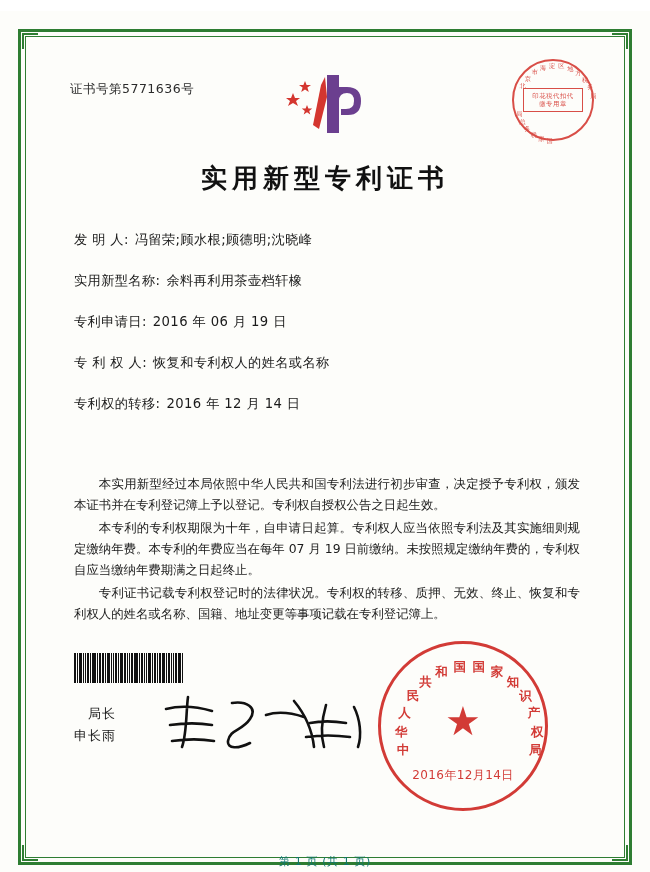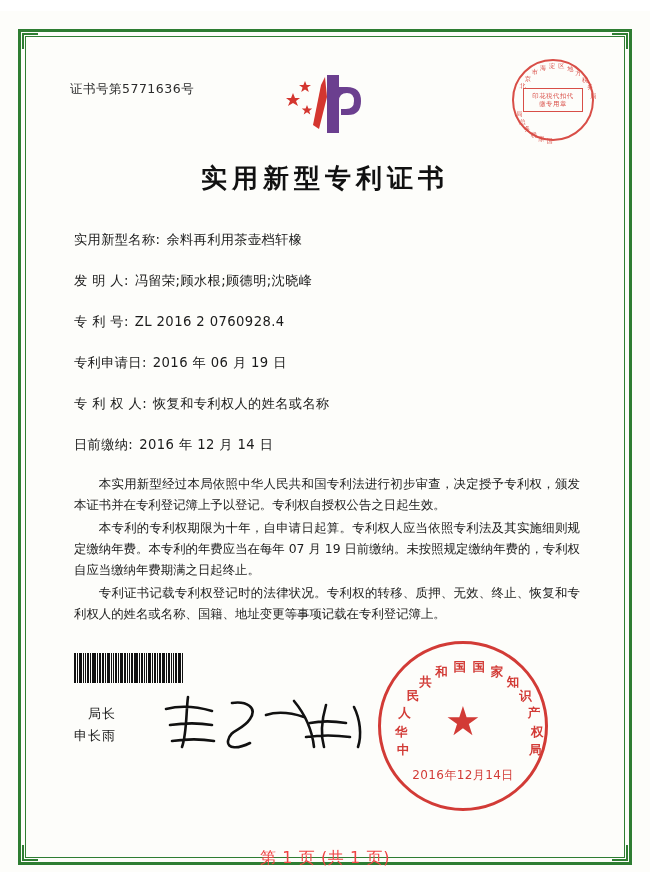--- a/index.html
+++ b/index.html
@@ -247,23 +247,23 @@
     letter-spacing: 0.4px;
     text-align: right;
   }
 
   .page-footer {
     position: absolute;
     left: 0;
     right: 0;
     bottom: 14px;
     text-align: center;
-    font-size: 16px;
+    font-size: 11px;
     letter-spacing: 0.6px;
-    color: #ef4444;
+    color: #0f766e;
   }
 </style>
 </head>
 <body>
 
 <div class="page">
 
   <div class="border-outer"></div>
   <div class="border-inner"></div>
   <div class="corner tl"></div>
@@ -305,41 +305,37 @@
         <polygon points="28,26 30,31 35,31 31,34 33,39 28,36 23,39 25,34 21,31 26,31" fill="#d4362f"></polygon>
         <polygon points="40,14 41.6,18 46,18 42.4,20.6 43.8,25 40,22.4 36.2,25 37.6,20.6 34,18 38.4,18" fill="#d4362f"></polygon>
         <polygon points="42,38 43.4,41.6 47.2,41.6 44.2,43.9 45.3,47.6 42,45.3 38.7,47.6 39.8,43.9 36.8,41.6 40.6,41.6" fill="#d4362f"></polygon>
       </svg>
     </div>
 
     <div class="title">实用新型专利证书</div>
 
     <div class="fields">
       <div class="field-row">
+        <span class="field-label">发 明 人:</span>
+        <span class="field-value">冯留荣;顾水根;顾德明;沈晓峰</span>
+      </div>
+      <div class="field-row">
         <span class="field-label">实用新型名称:</span>
         <span class="field-value">余料再利用茶壶档轩橡</span>
-      </div>
-      <div class="field-row">
-        <span class="field-label">发 明 人:</span>
-        <span class="field-value">冯留荣;顾水根;顾德明;沈晓峰</span>
-      </div>
-      <div class="field-row">
-        <span class="field-label">专 利 号:</span>
-        <span class="field-value">ZL 2016 2 0760928.4</span>
       </div>
       <div class="field-row">
         <span class="field-label">专利申请日:</span>
         <span class="field-value">2016 年 06 月 19 日</span>
       </div>
       <div class="field-row">
         <span class="field-label">专 利 权 人:</span>
         <span class="field-value">恢复和专利权人的姓名或名称</span>
       </div>
       <div class="field-row">
-        <span class="field-label">日前缴纳:</span>
+        <span class="field-label">专利权的转移:</span>
         <span class="field-value">2016 年 12 月 14 日</span>
       </div>
     </div>
 
     <div class="body-text">
       <p>本实用新型经过本局依照中华人民共和国专利法进行初步审查，决定授予专利权，颁发本证书并在专利登记簿上予以登记。专利权自授权公告之日起生效。</p>
       <p>本专利的专利权期限为十年，自申请日起算。专利权人应当依照专利法及其实施细则规定缴纳年费。本专利的年费应当在每年 07 月 19 日前缴纳。未按照规定缴纳年费的，专利权自应当缴纳年费期满之日起终止。</p>
       <p>专利证书记载专利权登记时的法律状况。专利权的转移、质押、无效、终止、恢复和专利权人的姓名或名称、国籍、地址变更等事项记载在专利登记簿上。</p>
     </div>
 

